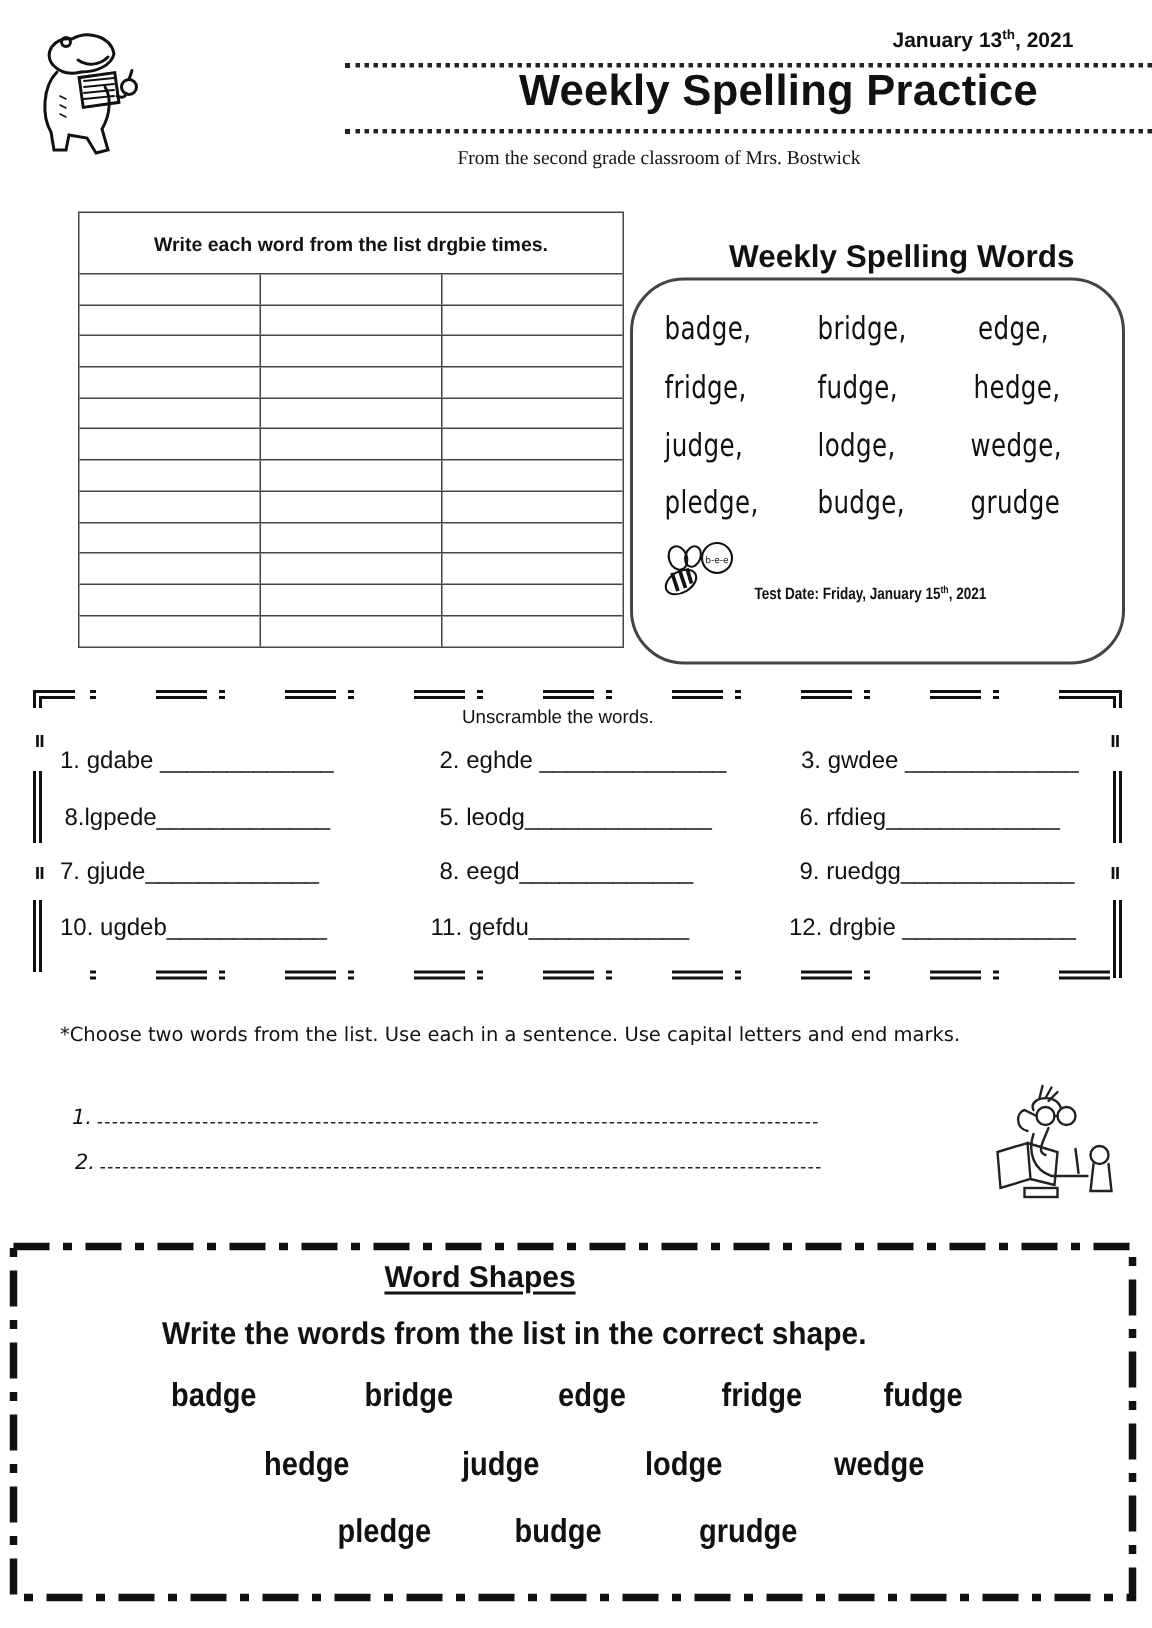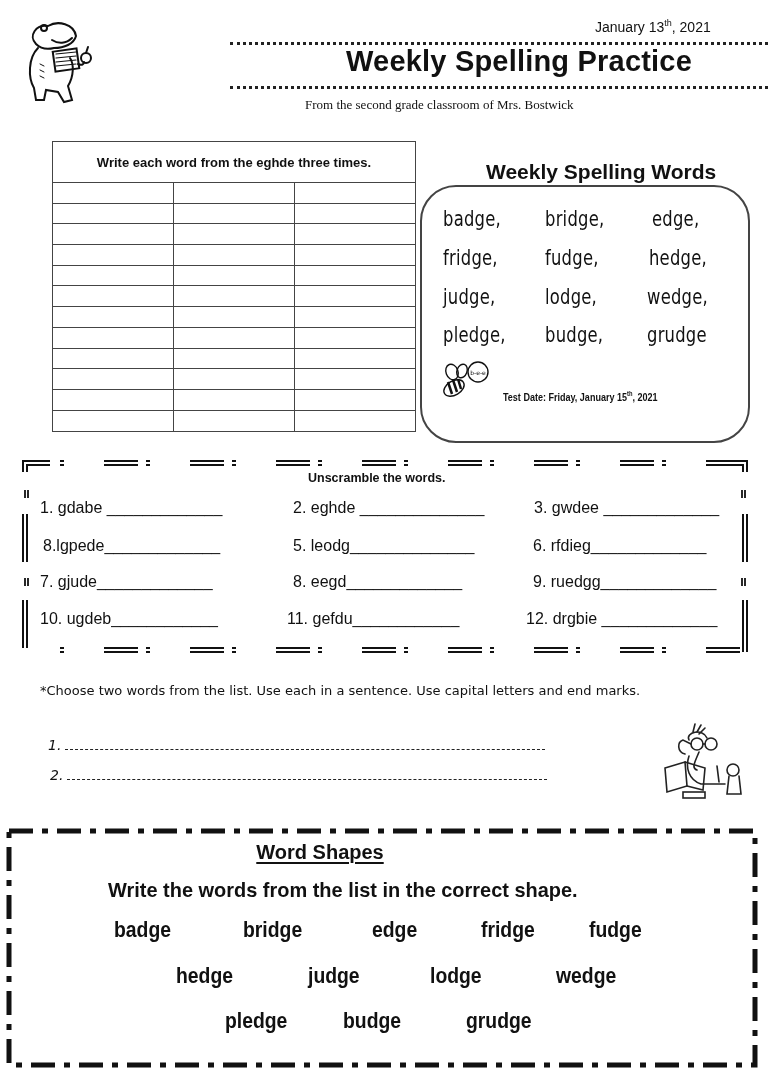--- a/index.html
+++ b/index.html
@@ -2,21 +2,21 @@
 <html><head>
 <meta charset="utf-8">
 <style>
   * { box-sizing: border-box; margin: 0; padding: 0; }
   html, body { width: 768px; height: 1085px; background: #ffffff; overflow: hidden; }
   body { position: relative; font-family: "Liberation Sans", sans-serif; color: #111; }
 
   .abs { position: absolute; }
 
   
-  #date { left: 595px; top: 18px; font-size: 14px; font-weight: normal; text-align: center; }
+  #date { left: 595px; top: 18px; font-size: 14px; font-weight: bold; text-align: center; }
   #date sup { font-size: 9px; }
   .dotrule { left: 230px; width: 538px; height: 0; border-top: 3px dotted #222; }
   #rule1 { top: 42px; }
   #rule2 { top: 86px; }
   #title { left: 346px; top: 45px; font-size: 29px; font-weight: bold; letter-spacing: 0.2px; }
   #subtitle { left: 305px; top: 97px; font-family: "Liberation Serif", serif; font-size: 13px; }
 
   #hippo { left: 14px; top: 14px; width: 90px; height: 95px; }
   #reader { left: 655px; top: 722px; width: 105px; height: 80px; }
 
@@ -31,21 +31,21 @@
   
   #wl-title { left: 486px; top: 160px; font-size: 21px; font-weight: bold; }
   #wordbox { left: 420px; top: 185px; width: 330px; height: 258px; border: 2px solid #444; border-radius: 36px; }
   .word { font-family: "DejaVu Sans", sans-serif; font-size: 21px; transform: scaleX(0.78); transform-origin: left top; letter-spacing: 0.3px; }
   #bee { left: 440px; top: 358px; width: 50px; height: 42px; }
   #testdate { left: 503px; top: 390px; font-size: 11px; font-weight: bold; transform: scaleX(0.82); transform-origin: left top; white-space: nowrap; }
   #testdate sup { font-size: 7px; }
 
   
   #unscr-frame { left: 22px; top: 458px; width: 726px; height: 196px; }
-  #unscr-title { left: 308px; top: 471px; font-size: 12.5px; font-weight: bold; }
+  #unscr-title { left: 308px; top: 471px; font-size: 12.5px; font-weight: normal; }
   .us-item { font-size: 16px; white-space: nowrap; }
 
   
   #instr { left: 40px; top: 679px; font-family: "DejaVu Sans", sans-serif; font-size: 13px; line-height: 23px; width: 640px; }
   .sent { font-family: "DejaVu Sans", sans-serif; font-style: italic; font-size: 14px; white-space: nowrap; }
   .sent .dash { display: inline-block; width: 480px; border-bottom: 1px dashed #222; margin-left: 4px; vertical-align: baseline; height: 1px; }
 
   
   #ws-frame { left: 6px; top: 828px; width: 752px; height: 240px; }
   #ws-title { left: 0; width: 640px; text-align: center; top: 841px; font-size: 20px; font-weight: bold; }
@@ -71,21 +71,21 @@
   </g>
 </svg>
 
 <div id="date" class="abs"><span>January 13</span><sup>th</sup><span>, 2021</span></div>
 <div id="rule1" class="abs dotrule"></div>
 <div id="title" class="abs">Weekly Spelling Practice</div>
 <div id="rule2" class="abs dotrule"></div>
 <div id="subtitle" class="abs">From the second grade classroom of Mrs. Bostwick</div>
 
 <div id="practice" class="abs">
-  <div class="hdr">Write each word from the eghde three times.</div>
+  <div class="hdr">Write each word from the list drgbie times.</div>
   <div id="practice-rows">
       <div class="row">
         <div class="cell"></div>
         <div class="cell"></div>
         <div class="cell"></div>
       </div>
       <div class="row">
         <div class="cell"></div>
         <div class="cell"></div>
         <div class="cell"></div>

